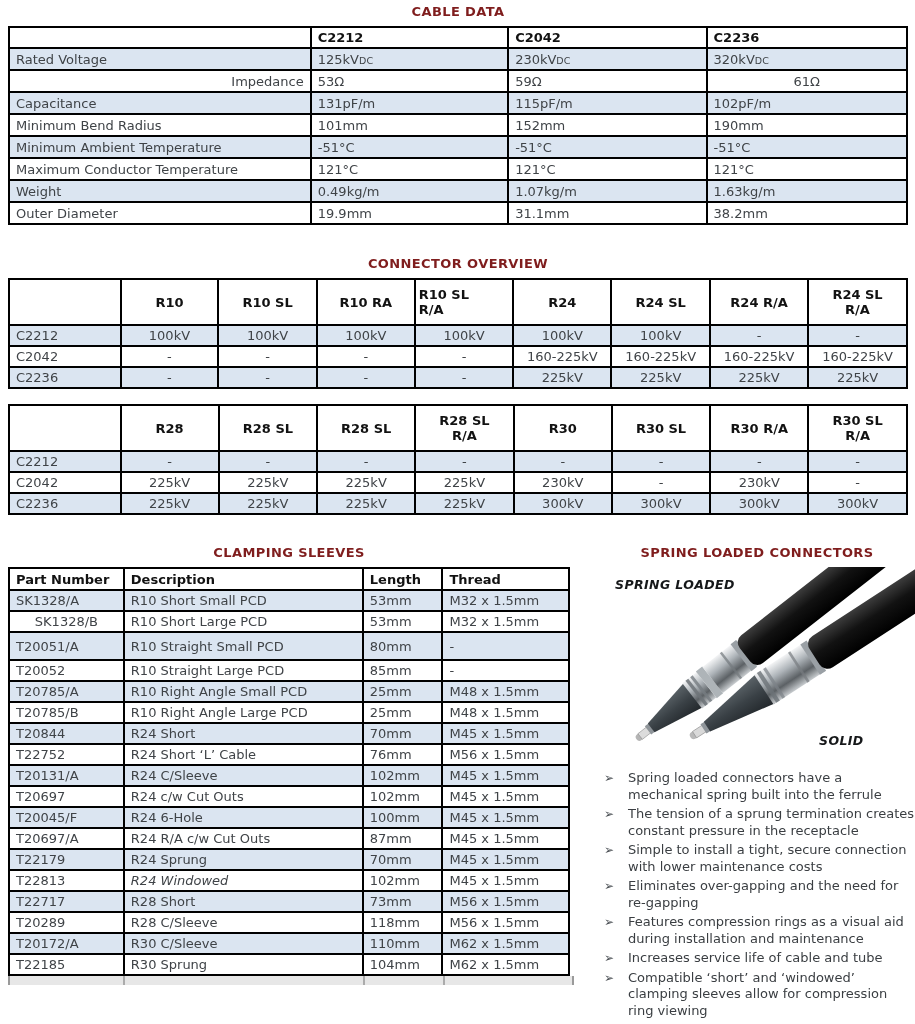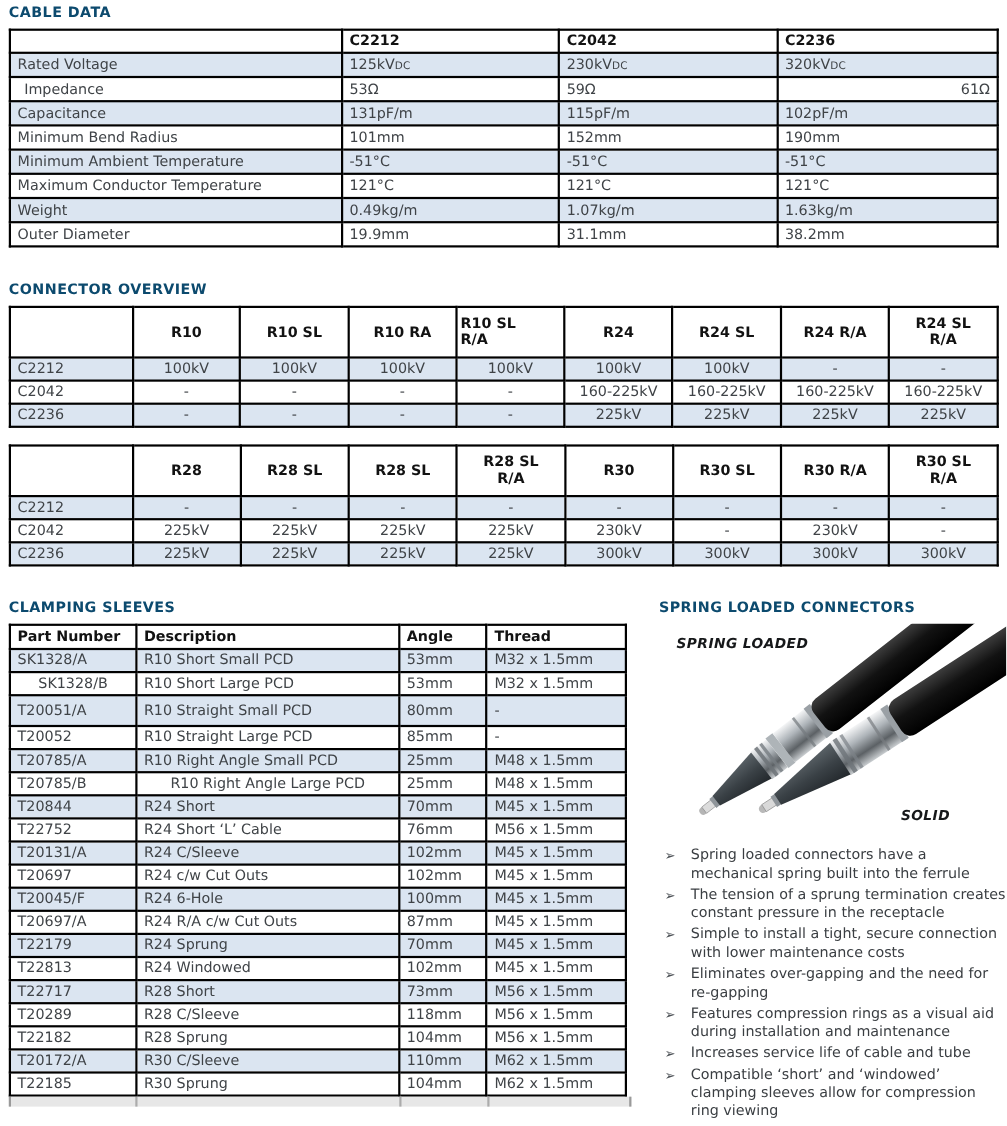--- a/index.html
+++ b/index.html
@@ -2,22 +2,22 @@
 <html><head>
 <meta charset="utf-8">
 <style>
   html,body{margin:0;padding:0;background:#fff;}
   #page{
     position:relative;width:915px;height:1024px;background:#ffffff;overflow:hidden;
     font-family:"DejaVu Sans","Liberation Sans",sans-serif;color:#3c4044;
   }
   .sec{position:absolute;}
   .sec-title{
-    font-size:13px;font-weight:bold;color:#0c4a6e;letter-spacing:.4px;
-    margin:0 0 7px 0;line-height:15px;
+    font-size:13px;font-weight:bold;color:#7f1d1d;letter-spacing:.4px;
+    margin:0 0 7px 0;line-height:15px;text-align:center;
   }
   table{border-collapse:collapse;table-layout:fixed;background:#fff;}
   th,td{
     border:2px solid #000;font-size:13px;padding:1px 6px;vertical-align:middle;
     overflow:hidden;white-space:nowrap;
   }
   th{font-weight:bold;color:#121212;}
   td{color:#3f4347;}
   tr.shade td{background:#dbe5f1;}
   .dc{font-size:9.5px;font-weight:inherit;letter-spacing:.2px;}
@@ -63,24 +63,24 @@
           </tr>
         </thead>
         <tbody>
           <tr class="shade" style="height: 22px;">
             <td style="text-align: left;">Rated Voltage</td>
             <td style="text-align: left;">125kV<span class="dc">DC</span></td>
             <td style="text-align: left;">230kV<span class="dc">DC</span></td>
             <td style="text-align: left;">320kV<span class="dc">DC</span></td>
           </tr>
           <tr style="height: 22px;">
-            <td style="text-align: left; padding-left: 12px;">Impedance</td>
+            <td style="text-align: right; padding-left: 12px;">Impedance</td>
             <td style="text-align: left;">53Ω</td>
             <td style="text-align: left;">59Ω</td>
-            <td style="text-align: right;">61Ω</td>
+            <td style="text-align: center;">61Ω</td>
           </tr>
           <tr class="shade" style="height: 22px;">
             <td style="text-align: left;">Capacitance</td>
             <td style="text-align: left;">131pF/m</td>
             <td style="text-align: left;">115pF/m</td>
             <td style="text-align: left;">102pF/m</td>
           </tr>
           <tr style="height: 22px;">
             <td style="text-align: left;">Minimum Bend Radius</td>
             <td style="text-align: left;">101mm</td>
@@ -247,21 +247,21 @@
         <colgroup>
           <col style="width: 115px;">
           <col style="width: 240px;">
           <col style="width: 80px;">
           <col style="width: 127px;">
         </colgroup>
         <thead>
           <tr style="height: 22px;">
             <th style="text-align: left;"><span class="hwrap">Part Number</span></th>
             <th style="text-align: left;"><span class="hwrap">Description</span></th>
-            <th style="text-align: left;"><span class="hwrap">Angle</span></th>
+            <th style="text-align: left;"><span class="hwrap">Length</span></th>
             <th style="text-align: left;"><span class="hwrap">Thread</span></th>
           </tr>
         </thead>
         <tbody>
           <tr class="shade" style="height: 21px;">
             <td style="text-align: left;">SK1328/A</td>
             <td style="text-align: left; margin-left: 48px;">R10 Short Small PCD</td>
             <td style="text-align: left;">53mm</td>
             <td style="text-align: left;">M32 x 1.5mm</td>
           </tr>
@@ -284,21 +284,21 @@
             <td style="text-align: left;">-</td>
           </tr>
           <tr class="shade" style="height: 21px;">
             <td style="text-align: left;">T20785/A</td>
             <td style="text-align: left;">R10 Right Angle Small PCD</td>
             <td style="text-align: left;">25mm</td>
             <td style="text-align: left;">M48 x 1.5mm</td>
           </tr>
           <tr style="height: 21px;">
             <td style="text-align: left;">T20785/B</td>
-            <td style="text-align: center;">R10 Right Angle Large PCD</td>
+            <td style="text-align: left;">R10 Right Angle Large PCD</td>
             <td style="text-align: left;">25mm</td>
             <td style="text-align: left;">M48 x 1.5mm</td>
           </tr>
           <tr class="shade" style="height: 21px;">
             <td style="text-align: left;">T20844</td>
             <td style="text-align: left;">R24 Short</td>
             <td style="text-align: left;">70mm</td>
             <td style="text-align: left;">M45 x 1.5mm</td>
           </tr>
           <tr style="height: 21px;">
@@ -332,40 +332,34 @@
             <td style="text-align: left;">M45 x 1.5mm</td>
           </tr>
           <tr class="shade" style="height: 21px;">
             <td style="text-align: left;">T22179</td>
             <td style="text-align: left;">R24 Sprung</td>
             <td style="text-align: left;">70mm</td>
             <td style="text-align: left;">M45 x 1.5mm</td>
           </tr>
           <tr style="height: 21px;">
             <td style="text-align: left;">T22813</td>
-            <td style="text-align: left;">R24 Windowed</td>
+            <td style="text-align: left; font-style: italic;">R24 Windowed</td>
             <td style="text-align: left;">102mm</td>
             <td style="text-align: left;">M45 x 1.5mm</td>
           </tr>
           <tr class="shade" style="height: 21px;">
             <td style="text-align: left;">T22717</td>
             <td style="text-align: left;">R28 Short</td>
             <td style="text-align: left;">73mm</td>
             <td style="text-align: left;">M56 x 1.5mm</td>
           </tr>
           <tr style="height: 21px;">
             <td style="text-align: left;">T20289</td>
             <td style="text-align: left;">R28 C/Sleeve</td>
             <td style="text-align: left; margin-left: 44px;">118mm</td>
-            <td style="text-align: left;">M56 x 1.5mm</td>
-          </tr>
-          <tr style="height: 21px;">
-            <td style="text-align: left;">T22182</td>
-            <td style="text-align: left;">R28 Sprung</td>
-            <td style="text-align: left;">104mm</td>
             <td style="text-align: left;">M56 x 1.5mm</td>
           </tr>
           <tr class="shade" style="height: 21px;">
             <td style="text-align: left;">T20172/A</td>
             <td style="text-align: left;">R30 C/Sleeve</td>
             <td style="text-align: left;">110mm</td>
             <td style="text-align: left;">M62 x 1.5mm</td>
           </tr>
           <tr style="height: 21px;">
             <td style="text-align: left;">T22185</td>

